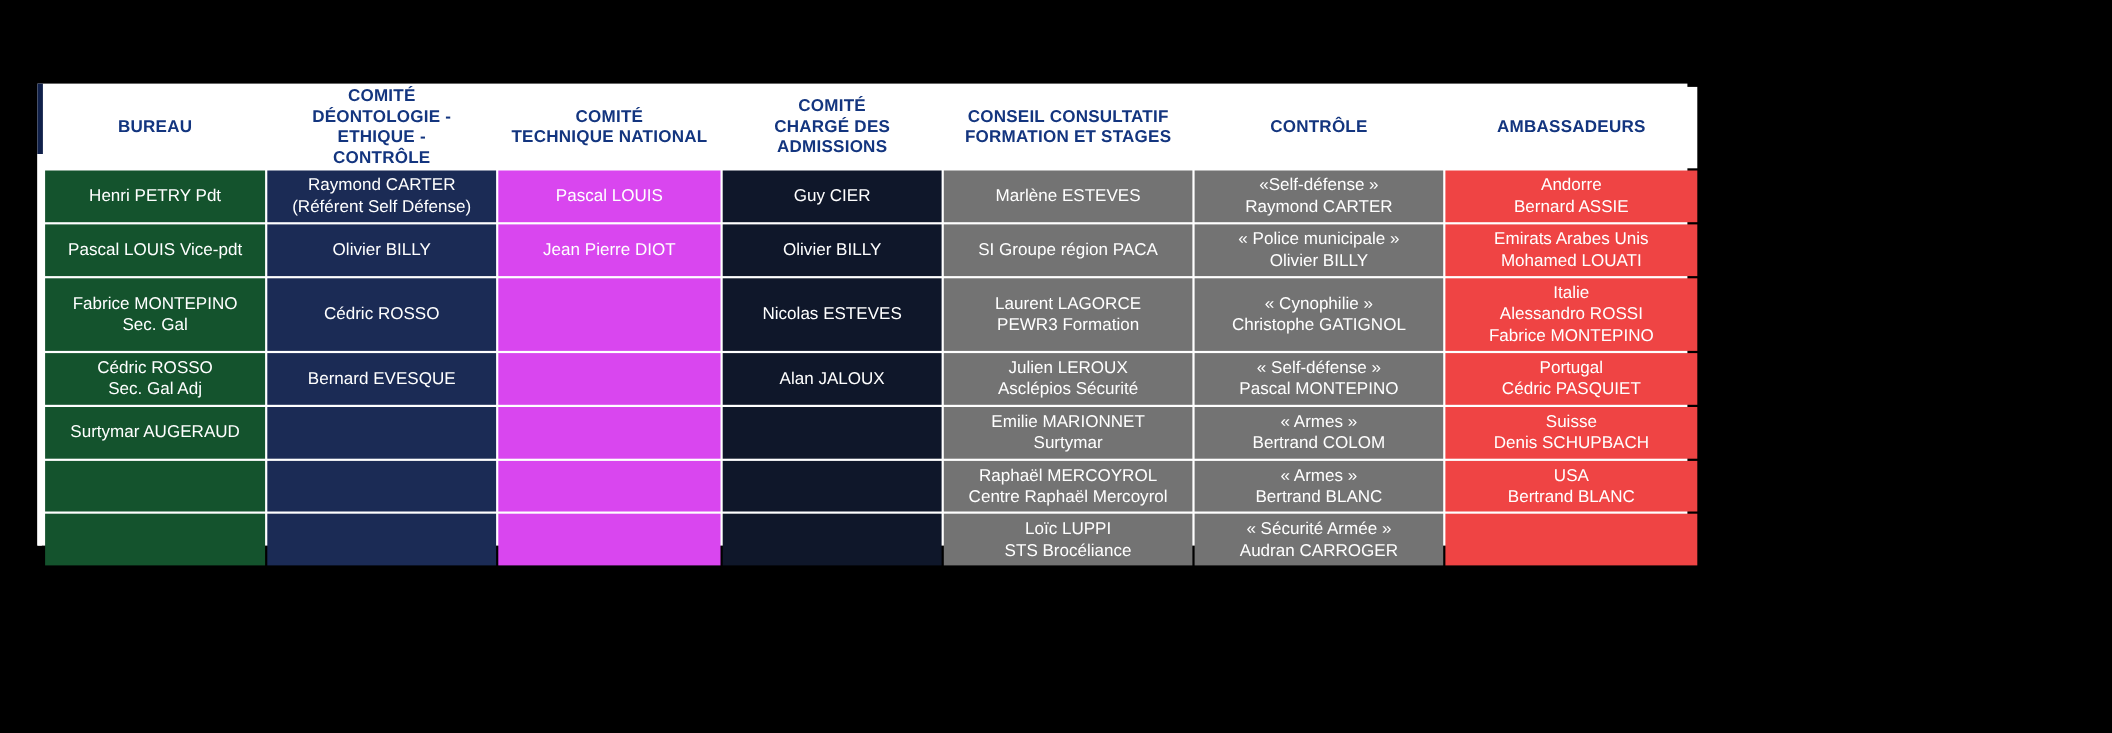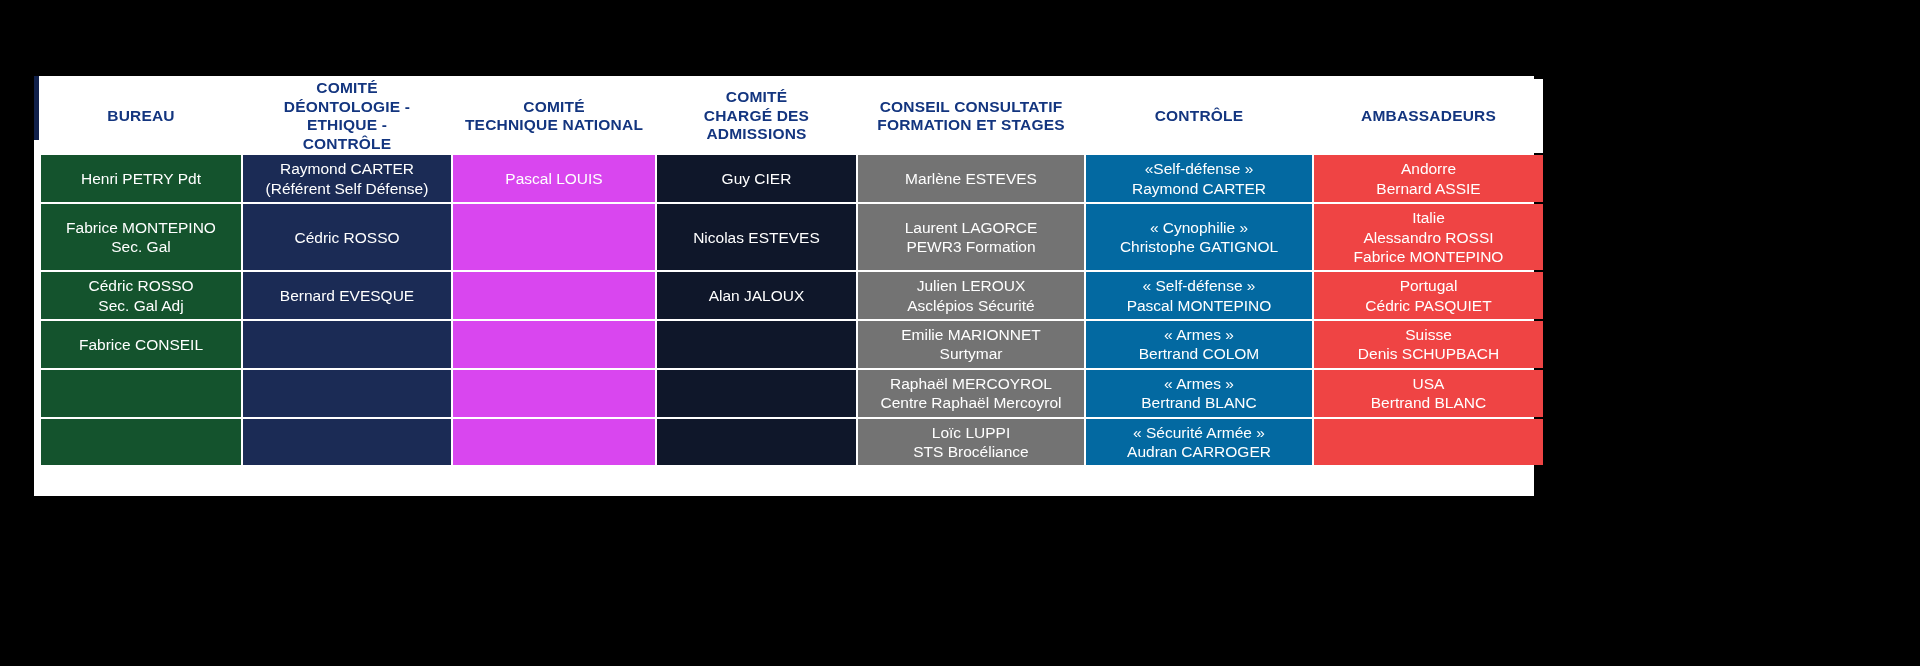--- a/index.html
+++ b/index.html
@@ -72,21 +72,21 @@
     font-weight:normal;
   }
   tbody tr{height:46px}
   tbody tr.tall{height:53px}
 
   td.k1{background:#14532d}
   td.k2{background:#1b2b55}
   td.k3{background:#d946ef}
   td.k4{background:#0f172a}
   td.k5{background:#737373}
-  td.k6{background:#0369a1}
+  td.k6{background:#737373}
   td.k7{background:#ef4444}
 </style>
 </head>
 <body>
 
 <div id="stage">
 
   <div id="card"></div>
   <div id="spine"></div>
   <div id="spine-bottom"></div>
@@ -124,20 +124,31 @@
         <td class="k2">Raymond CARTER
 (Référent Self Défense)</td>
         <td class="k3">Pascal LOUIS</td>
         <td class="k4">Guy CIER</td>
         <td class="k5">Marlène ESTEVES</td>
         <td class="k6">«Self-défense »
 Raymond CARTER</td>
         <td class="k7">Andorre
 Bernard ASSIE</td>
       </tr>
+      <tr>
+        <td class="k1">Pascal LOUIS Vice-pdt</td>
+        <td class="k2">Olivier BILLY</td>
+        <td class="k3">Jean Pierre DIOT</td>
+        <td class="k4">Olivier BILLY</td>
+        <td class="k5">SI Groupe région PACA</td>
+        <td class="k6">« Police municipale »
+Olivier BILLY</td>
+        <td class="k7">Emirats Arabes Unis
+Mohamed LOUATI</td>
+      </tr>
       <tr class="tall">
         <td class="k1">Fabrice MONTEPINO
 Sec. Gal</td>
         <td class="k2">Cédric ROSSO</td>
         <td class="k3"></td>
         <td class="k4">Nicolas ESTEVES</td>
         <td class="k5">Laurent LAGORCE
 PEWR3 Formation</td>
         <td class="k6">« Cynophilie »
 Christophe GATIGNOL</td>
@@ -152,21 +163,21 @@
         <td class="k3"></td>
         <td class="k4">Alan JALOUX</td>
         <td class="k5">Julien LEROUX
 Asclépios Sécurité</td>
         <td class="k6">« Self-défense »
 Pascal MONTEPINO</td>
         <td class="k7">Portugal
 Cédric PASQUIET</td>
       </tr>
       <tr>
-        <td class="k1">Fabrice CONSEIL</td>
+        <td class="k1">Surtymar AUGERAUD</td>
         <td class="k2"></td>
         <td class="k3"></td>
         <td class="k4"></td>
         <td class="k5">Emilie MARIONNET
 Surtymar</td>
         <td class="k6">« Armes »
 Bertrand COLOM</td>
         <td class="k7">Suisse
 Denis SCHUPBACH</td>
       </tr>

